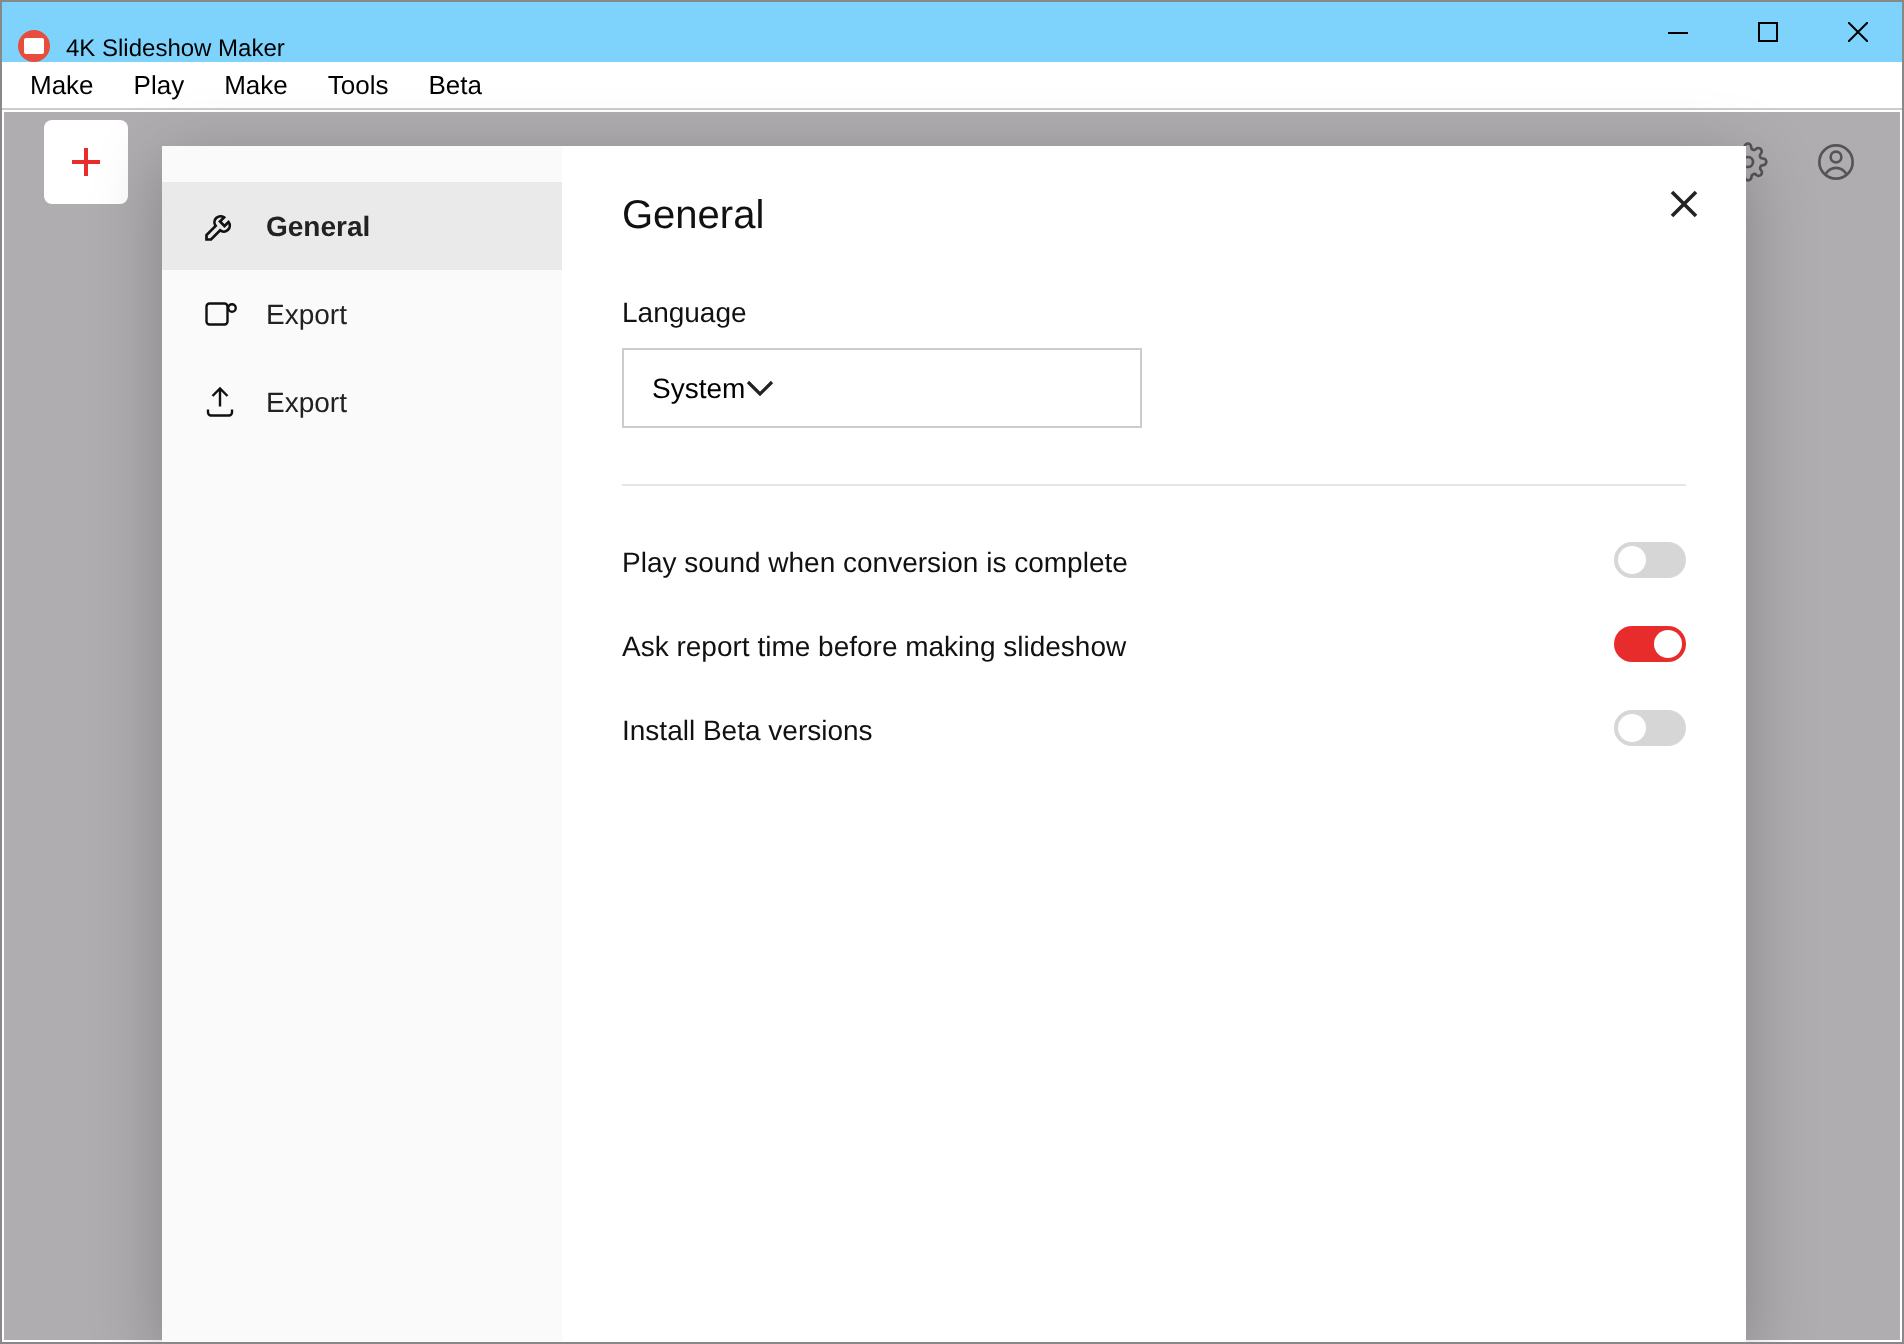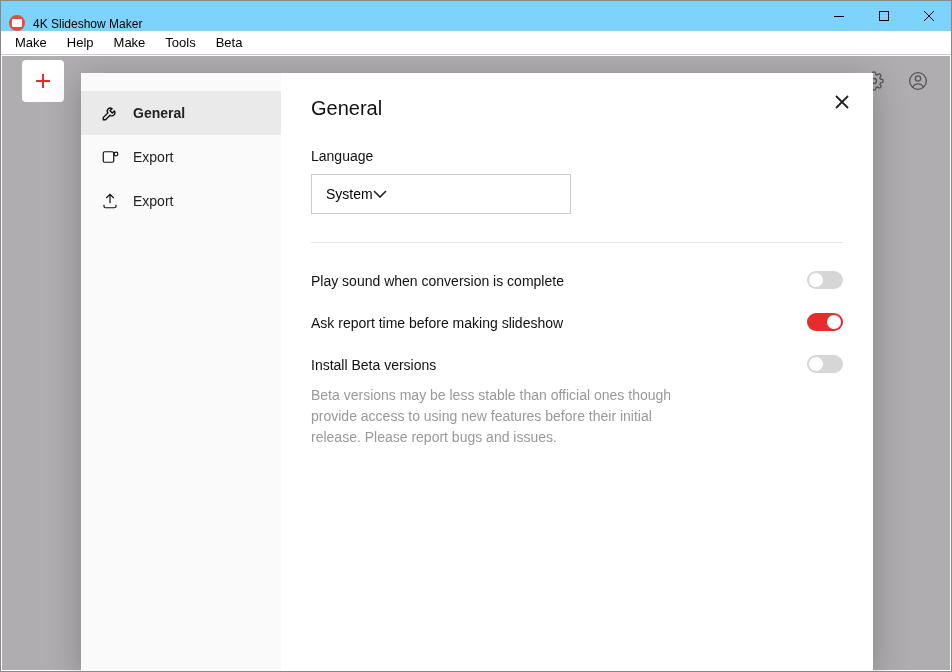--- a/index.html
+++ b/index.html
@@ -68,21 +68,21 @@
     <div class="win-btn">
         <svg width="10" height="10">
           <path d="M0 0 L10 10 M10 0 L0 10" stroke="#000" stroke-width="1"></path>
         </svg>
       </div>
   </div>
 </div>
 
 <div class="menubar">
   <div class="menu-item">Make</div>
-  <div class="menu-item">Help</div>
+  <div class="menu-item">Play</div>
   <div class="menu-item">Make</div>
   <div class="menu-item">Tools</div>
   <div class="menu-item">Beta</div>
 </div>
 
 <div class="backdrop">
   <div class="bd-toolbar">
     <div class="bd-plus">
       <svg width="18" height="18">
           <path d="M9 2 V16 M2 9 H16" stroke="#e82b2b" stroke-width="2"></path>
@@ -167,15 +167,14 @@
         </div>
     </div>
 
     <div class="opt-row">
       <div class="opt-label">Install Beta versions</div>
       <div class="toggle off">
           <div class="knob"></div>
         </div>
     </div>
 
-    <div class="opt-desc">Beta versions may be less stable than official ones though provide access to using new features before their initial release. Please report bugs and issues.</div>
   </div>
 </div>
 
 </body></html>

